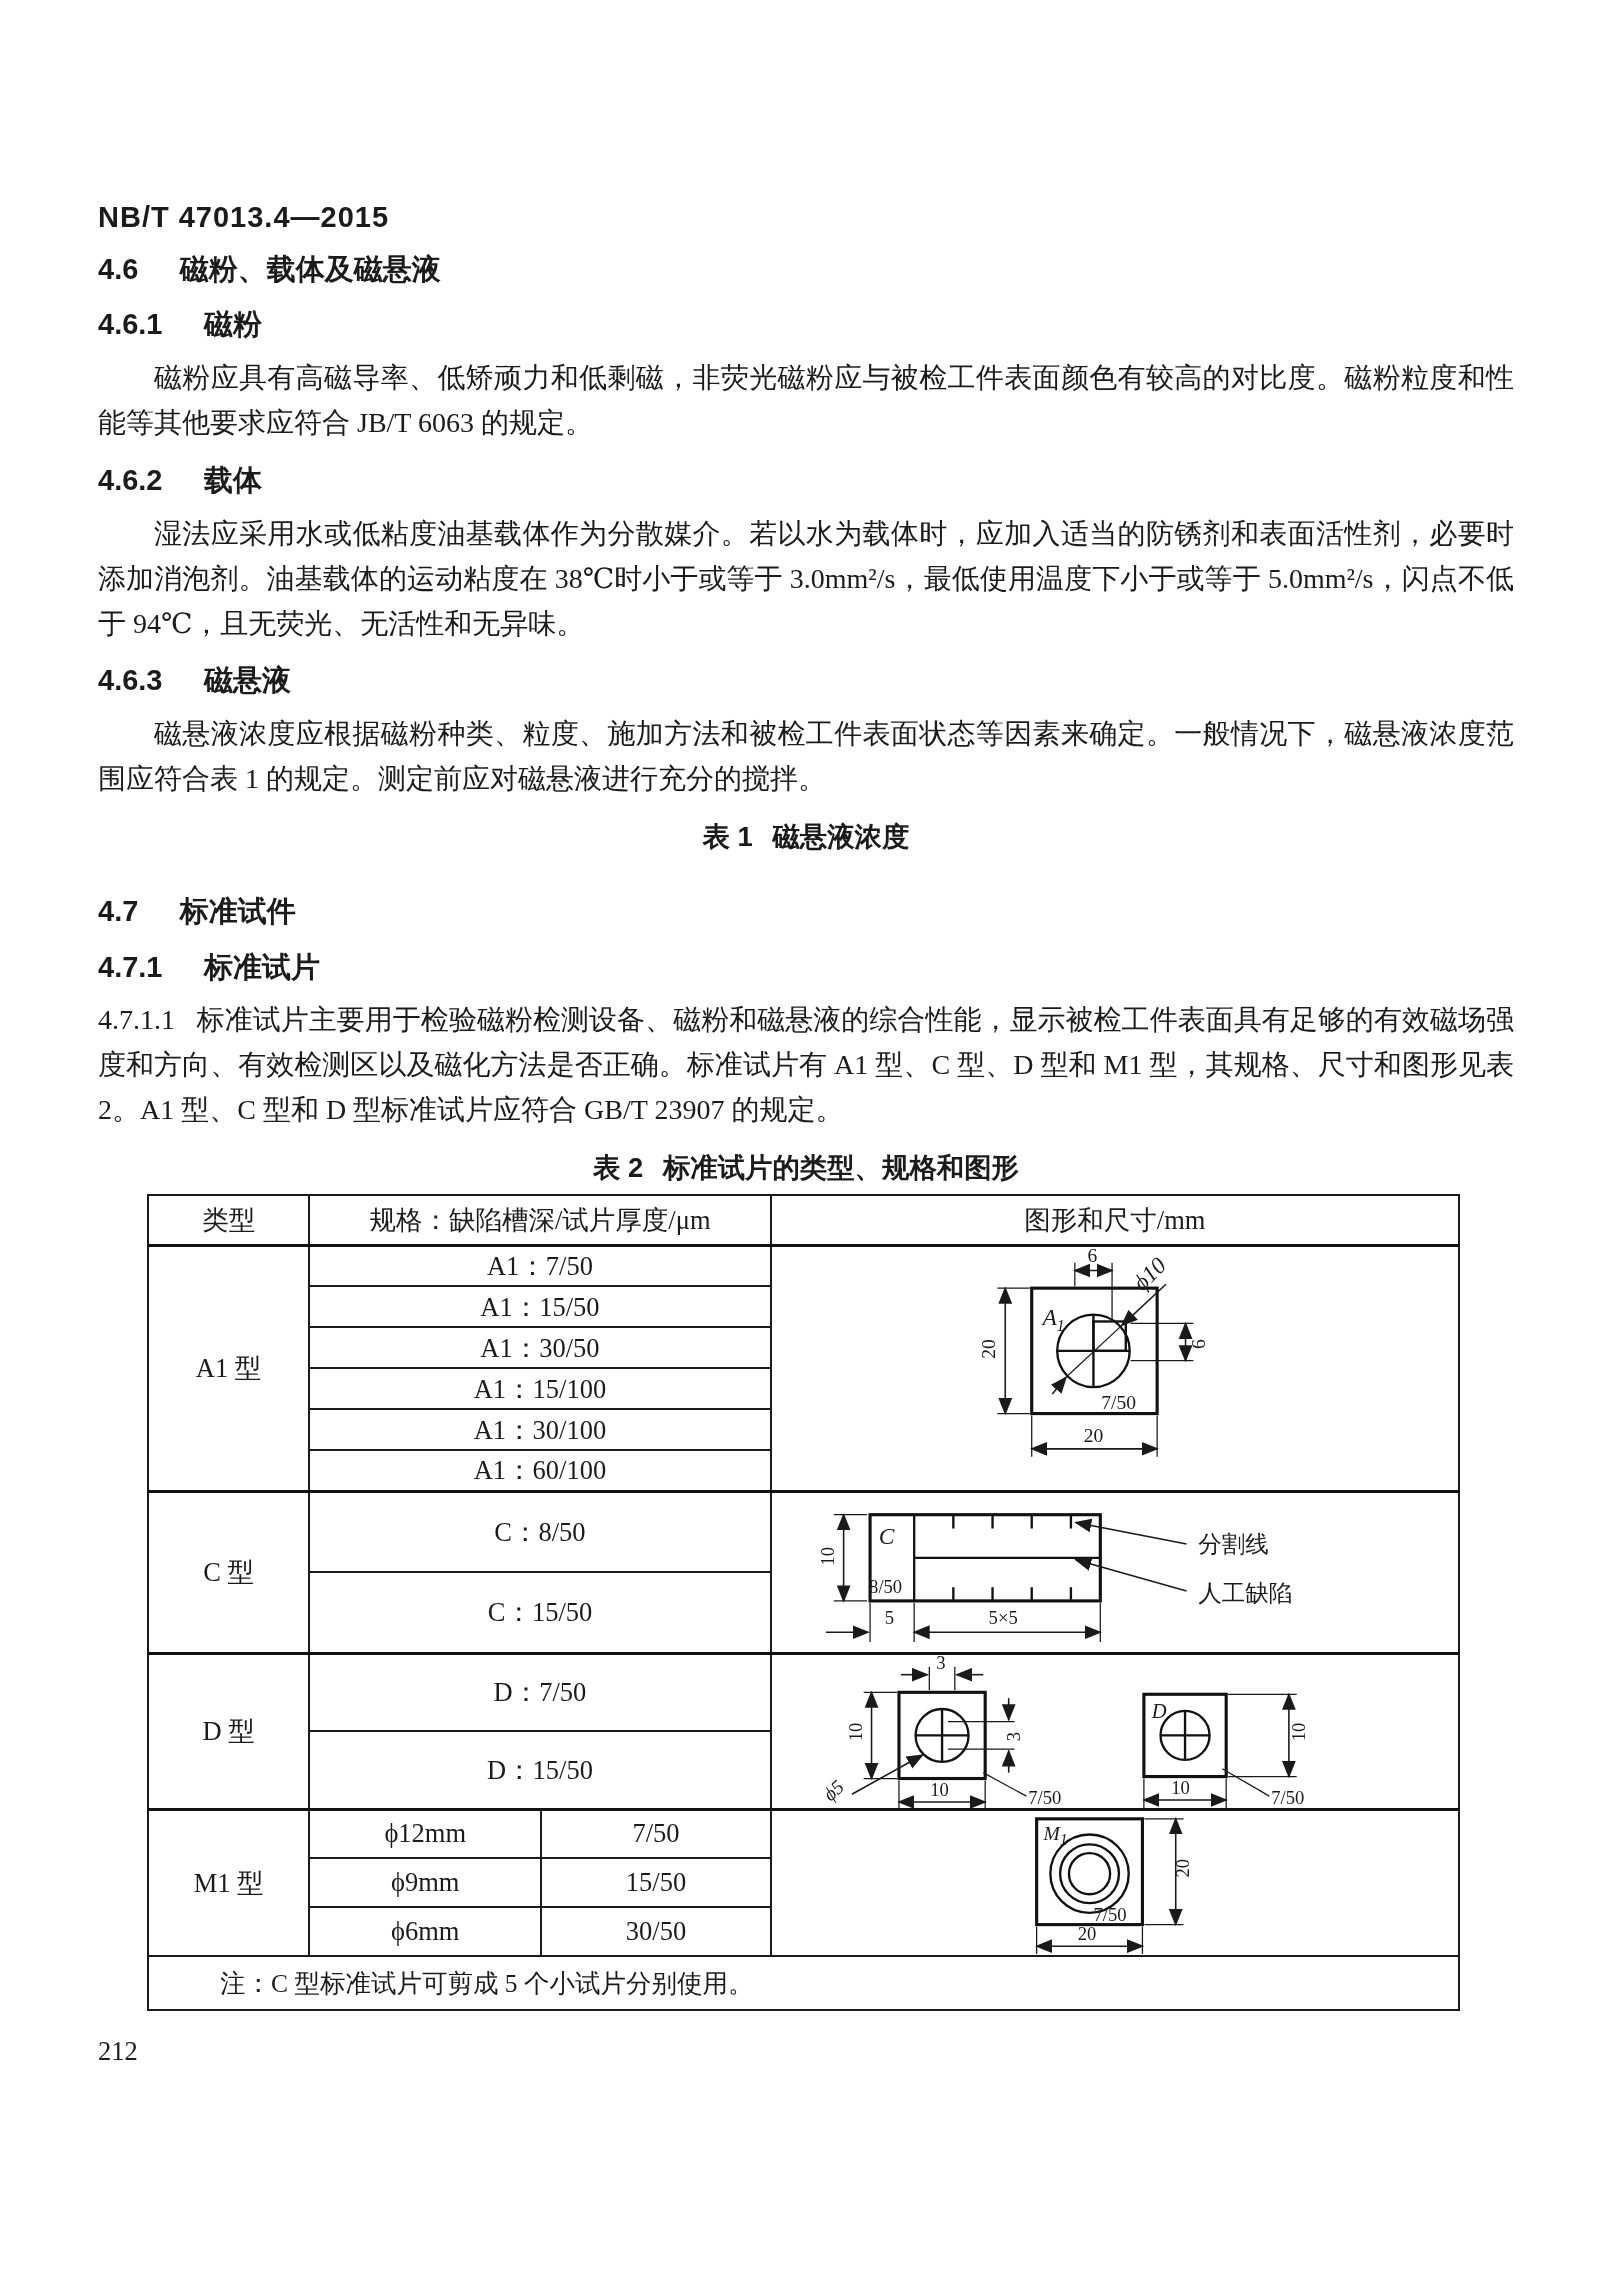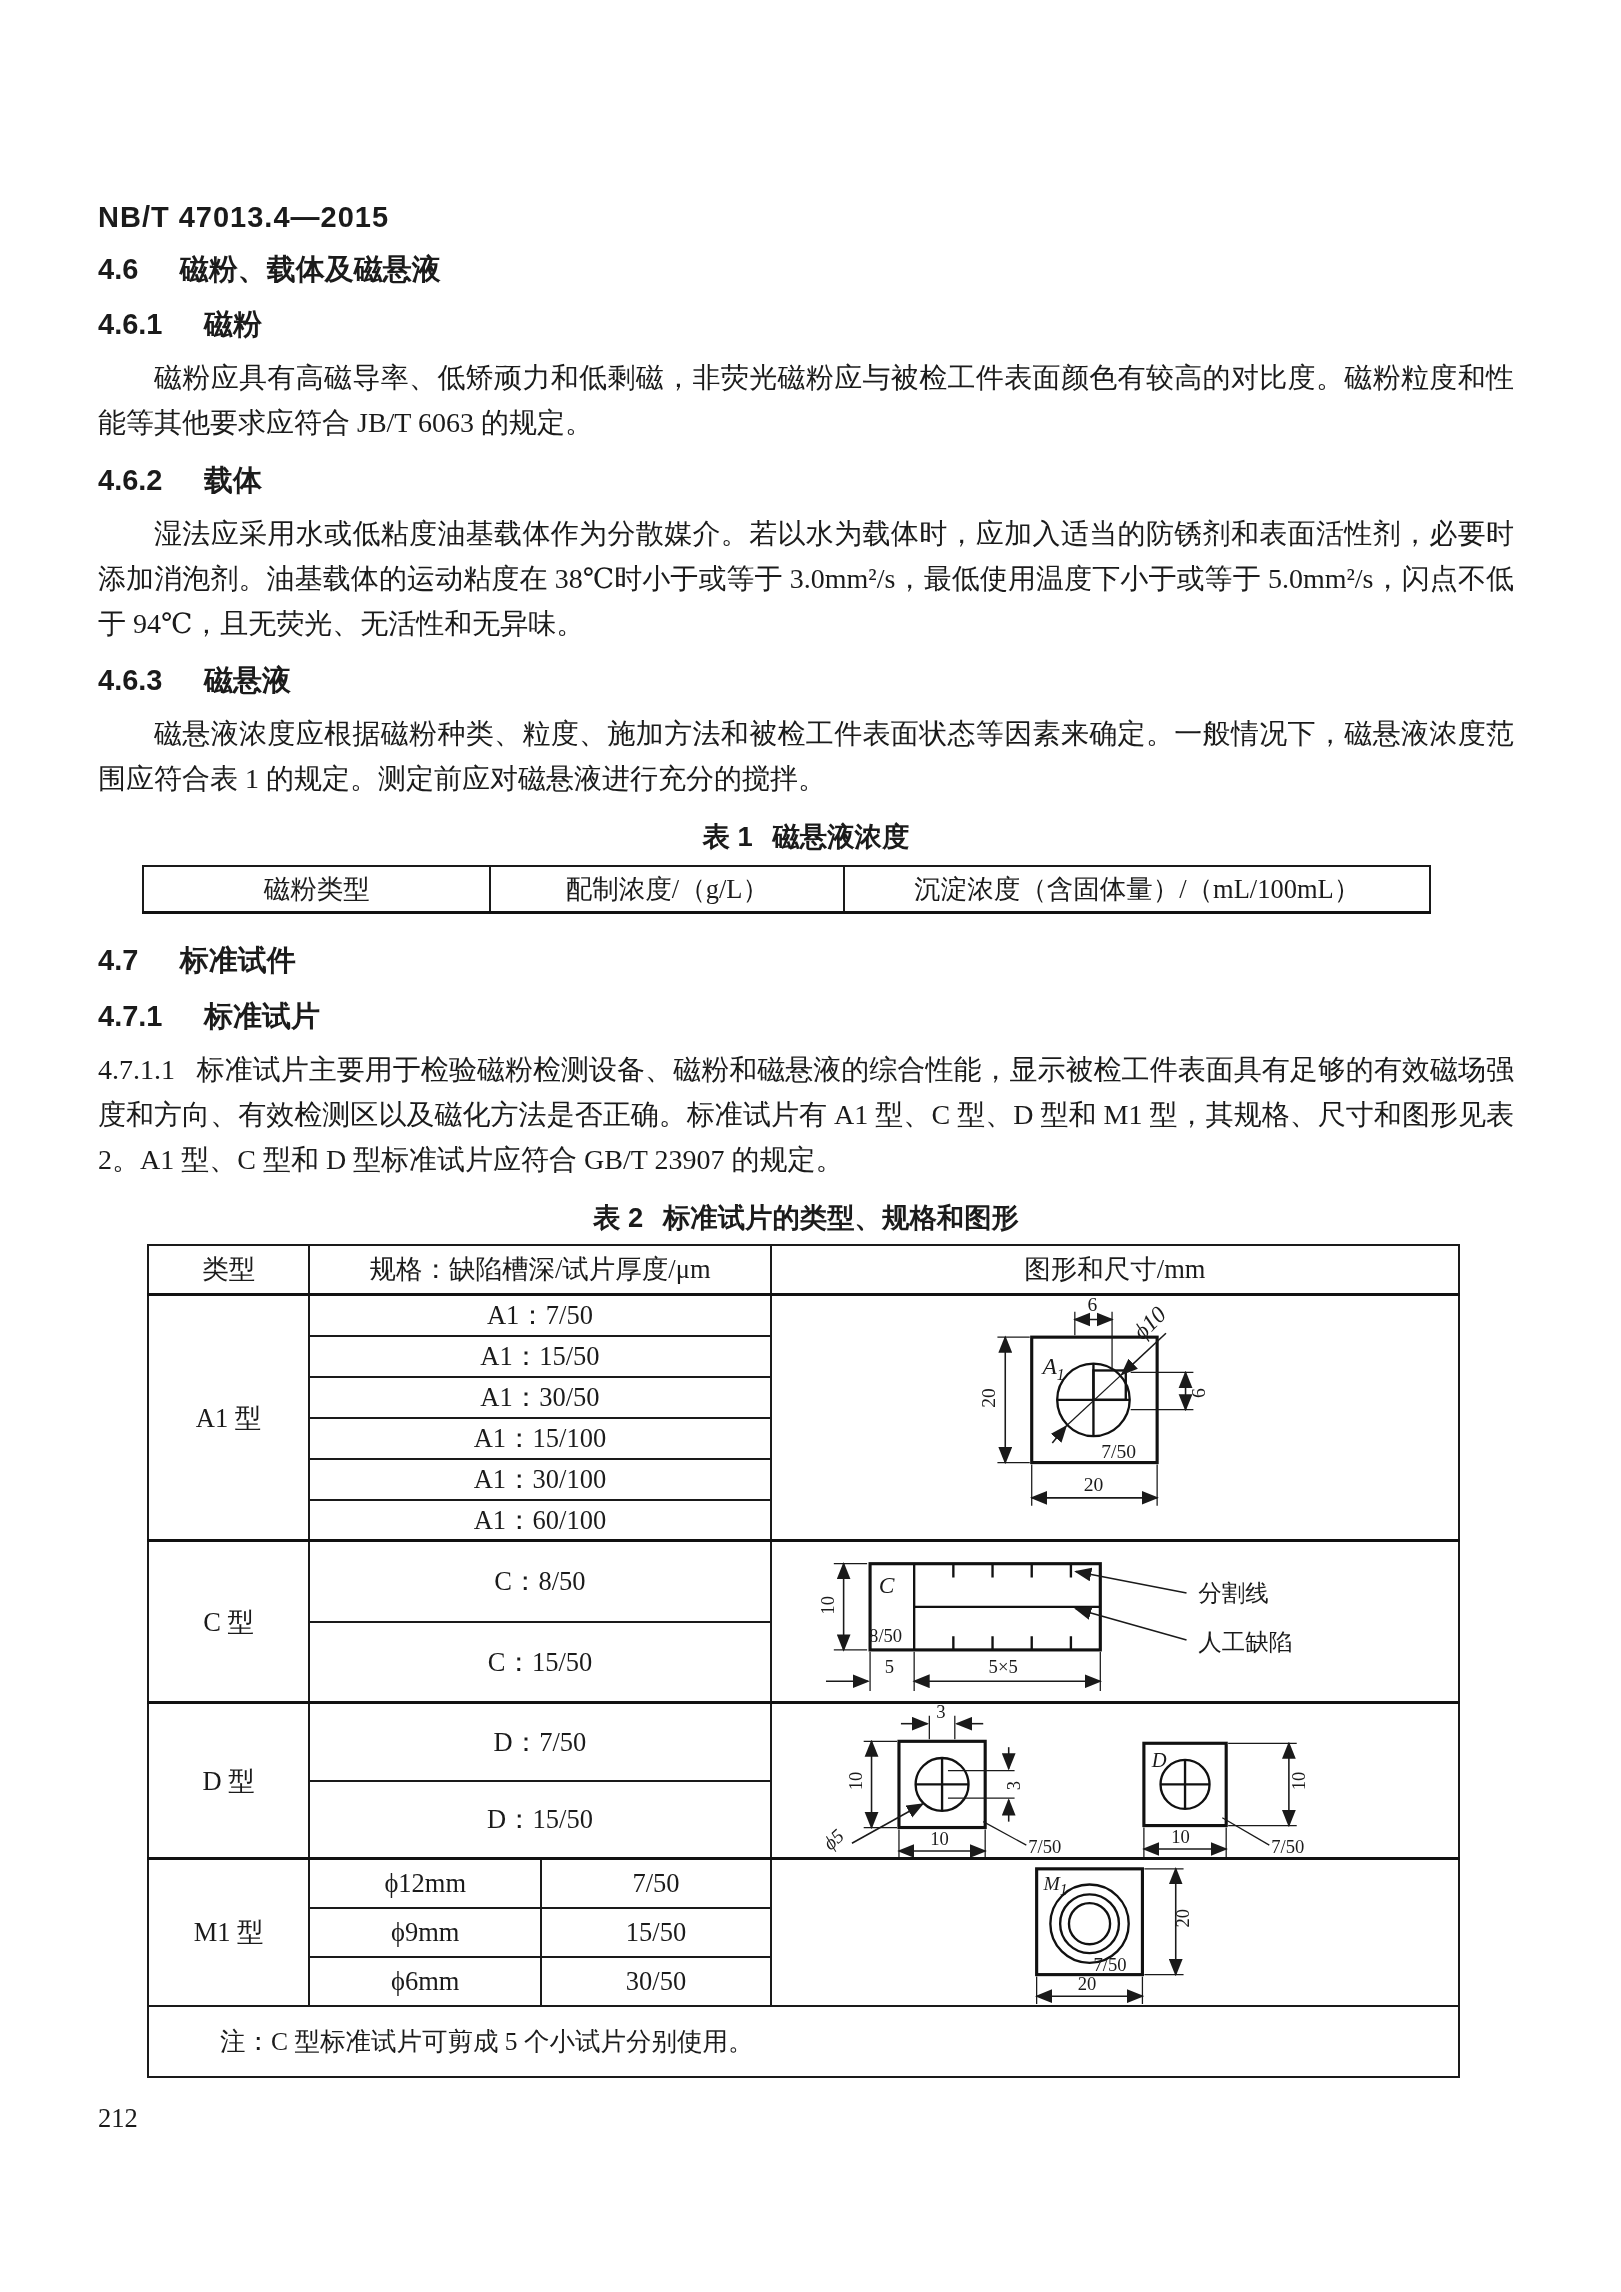--- a/index.html
+++ b/index.html
@@ -24,21 +24,21 @@
   table.t1 tr.head th{height:47px;border-bottom:3.9px solid #111;}
   table.t1 tr.data td{height:45px;}
   table.t2{width:1313px;margin:7.8px 0 0 49px;border:2.9px solid #111;}
   table.t2 tr.head th{height:50px;border-bottom:3.9px solid #111;}
   tr.rA{height:41px;}
   tr.rC{height:81px;}
   tr.rD{height:78px;}
   tr.rM{height:49px;}
   tr.gtop td{border-top:3.9px solid #111;}
   td.diag{padding:0;}
-  td.notecell{height:71px;text-align:left;padding-left:71px;font-size:25.5px;border-top:2.9px solid #111;}
+  td.notecell{height:54px;text-align:left;padding-left:71px;font-size:25.5px;border-top:2.9px solid #111;}
   .pageno{font-size:26.5px;margin-top:25px;}
   svg{display:block;margin:0 auto;}
   .part{stroke:#111;stroke-width:3.2;fill:none;}
   .pmed{stroke:#111;stroke-width:2.4;fill:none;}
   .thin{stroke:#1a1a1a;stroke-width:1.3;fill:none;}
   .dim{stroke:#1a1a1a;stroke-width:1.6;fill:none;}
   .dtxt{font-family:"Liberation Serif","DejaVu Serif",serif;font-size:20px;fill:#1b1b1b;}
   .dtxt-s{font-family:"Liberation Serif","DejaVu Serif",serif;font-size:19px;fill:#1b1b1b;}
   .lbl{font-family:"Liberation Serif","DejaVu Serif",serif;font-size:24px;font-style:italic;fill:#1b1b1b;}
   .cjk{font-size:24px;fill:#1b1b1b;}
@@ -85,25 +85,20 @@
   <span>磁悬液浓度</span>
 </div>
 
 <table class="t1">
   <colgroup>
       <col style="width:27%">
       <col style="width:27.5%">
       <col style="width:45.5%">
     </colgroup>
   <tbody>
-      <tr class="head">
-    <th>磁粉类型</th>
-    <th>配制浓度/（g/L）</th>
-    <th>沉淀浓度（含固体量）/（mL/100mL）</th>
-  </tr>
 </tbody>
   </table>
 
 <div class="h" style="margin-top:27.4px">
   <span class="num">4.7</span>
   <span>标准试件</span>
 </div>
 <div class="h h2">
   <span class="num">4.7.1</span>
   <span>标准试片</span>

